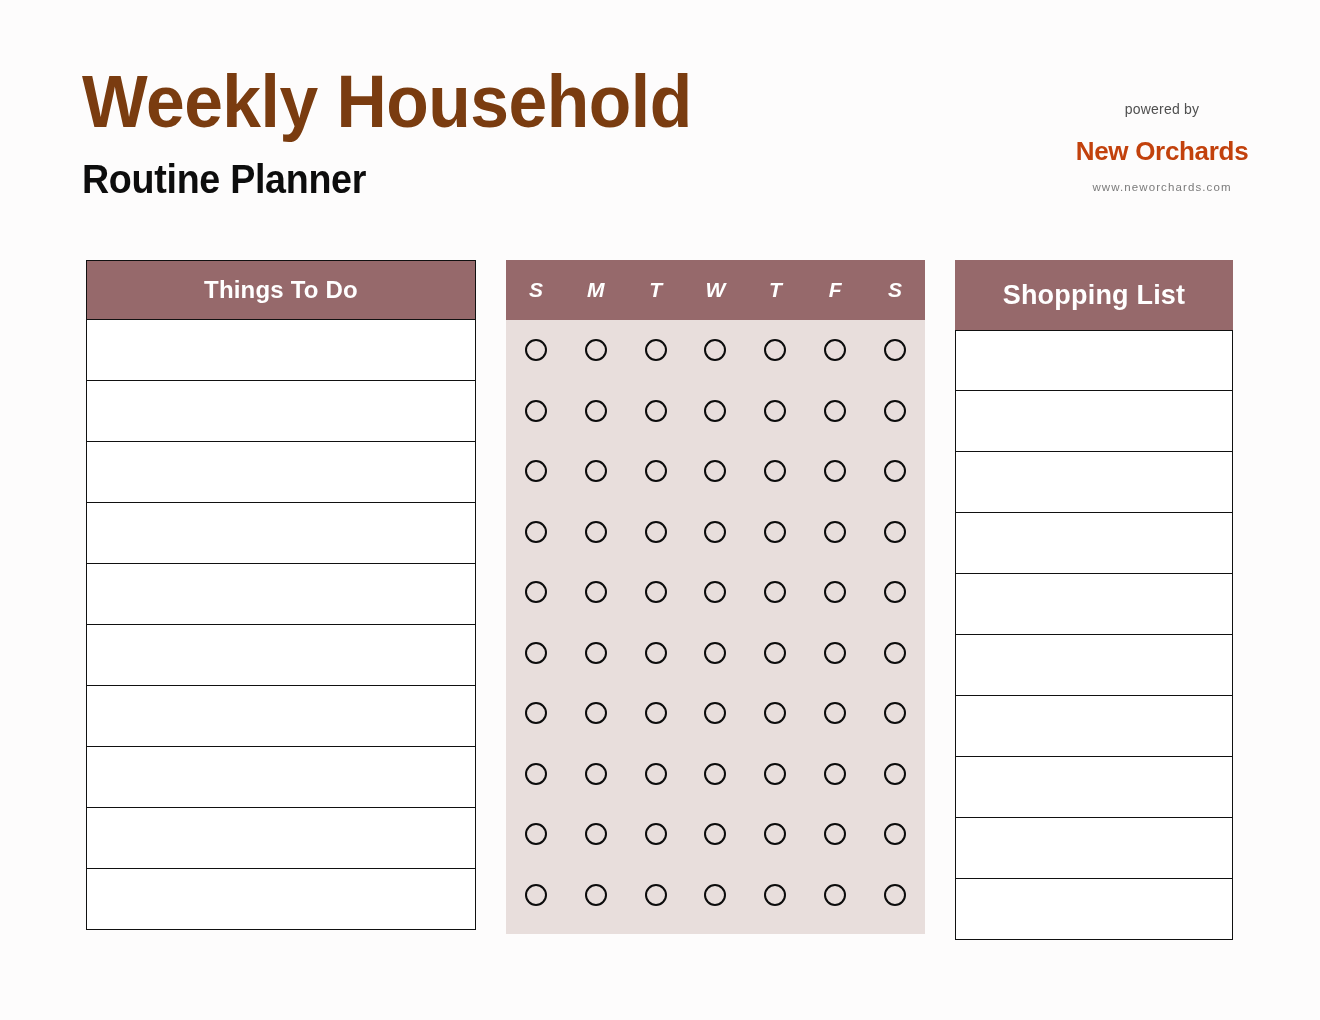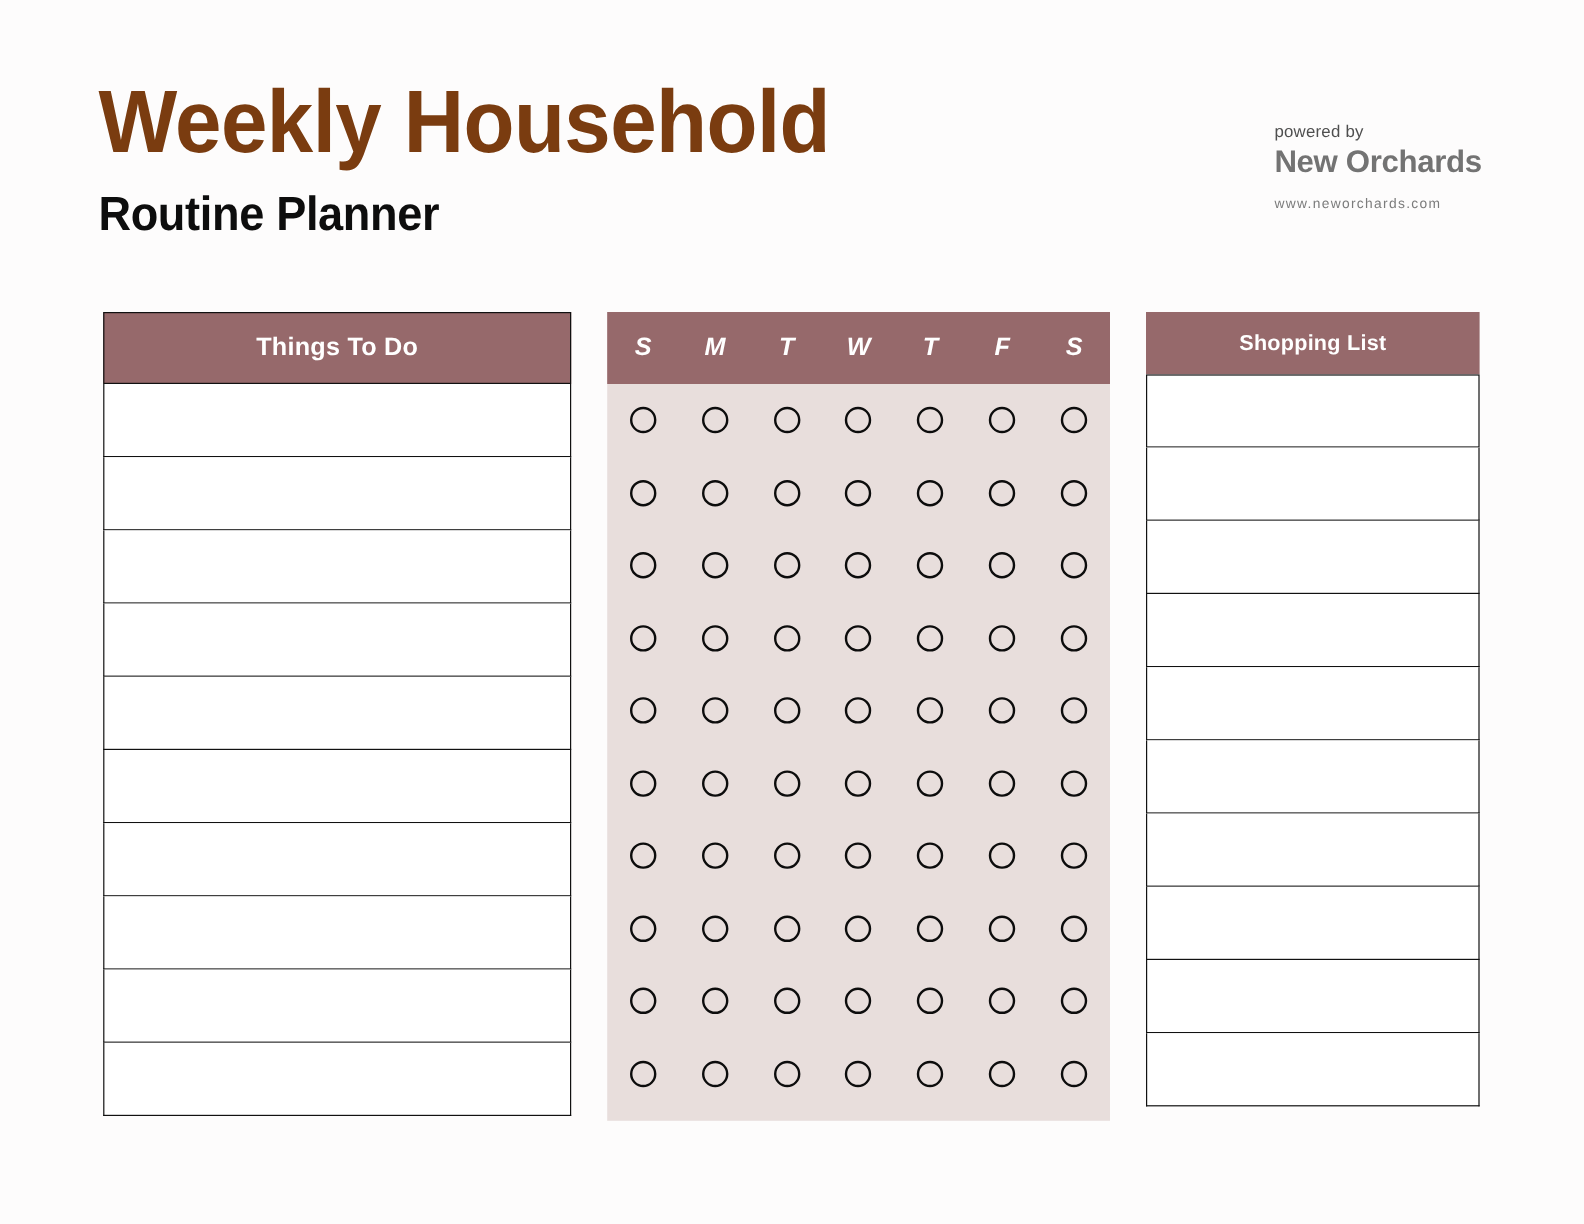--- a/index.html
+++ b/index.html
@@ -49,35 +49,35 @@
     transform-origin: left center;
     white-space: nowrap;
   }
 
   
   #brand-block {
     position: absolute;
     left: 1062px;
     top: 100px;
     width: 200px;
-    text-align: left;
+    text-align: center;
   }
   #brand-powered {
     font-size: 14px;
     color: #4f4f4f;
     letter-spacing: 0.2px;
     line-height: 1.3;
   }
   #brand-name {
     font-size: 26px;
     font-weight: 700;
-    color: #737373;
+    color: #c2410c;
     letter-spacing: -0.3px;
     line-height: 1.2;
-    margin-top: 1px;
+    margin-top: 18px;
   }
   #brand-url {
     font-size: 11.5px;
     color: #7b7b7b;
     letter-spacing: 1.1px;
     margin-top: 14px;
   }
 
   
   .col-header {
@@ -92,21 +92,21 @@
   
   #todo-panel {
     position: absolute;
     left: 86px;
     top: 260px;
     width: 390px;
   }
   #todo-header {
     height: 60px;
     border: 1.6px solid #111111;
-    font-size: 21px;
+    font-size: 24px;
     letter-spacing: 0.2px;
   }
   .list-row {
     height: 61px;
     background: #ffffff;
     border: 1.6px solid #111111;
     border-top: none;
   }
 
   
@@ -154,22 +154,22 @@
   }
 
   
   #shopping-panel {
     position: absolute;
     left: 955px;
     top: 260px;
     width: 278px;
   }
   #shopping-header {
-    height: 52px;
-    font-size: 18px;
+    height: 70px;
+    font-size: 27px;
     letter-spacing: 0.2px;
   }
   #shopping-panel .list-row {
     border-top: 1.6px solid #111111;
   }
   #shopping-panel .list-row + .list-row {
     border-top: none;
   }
 </style>
 </head>

